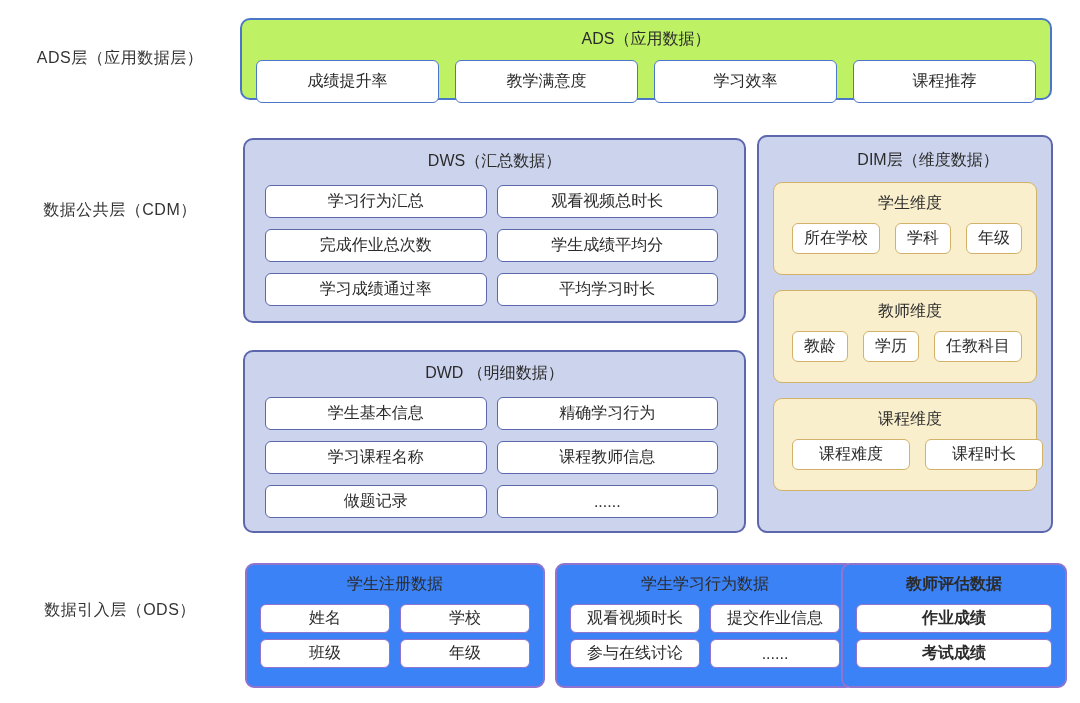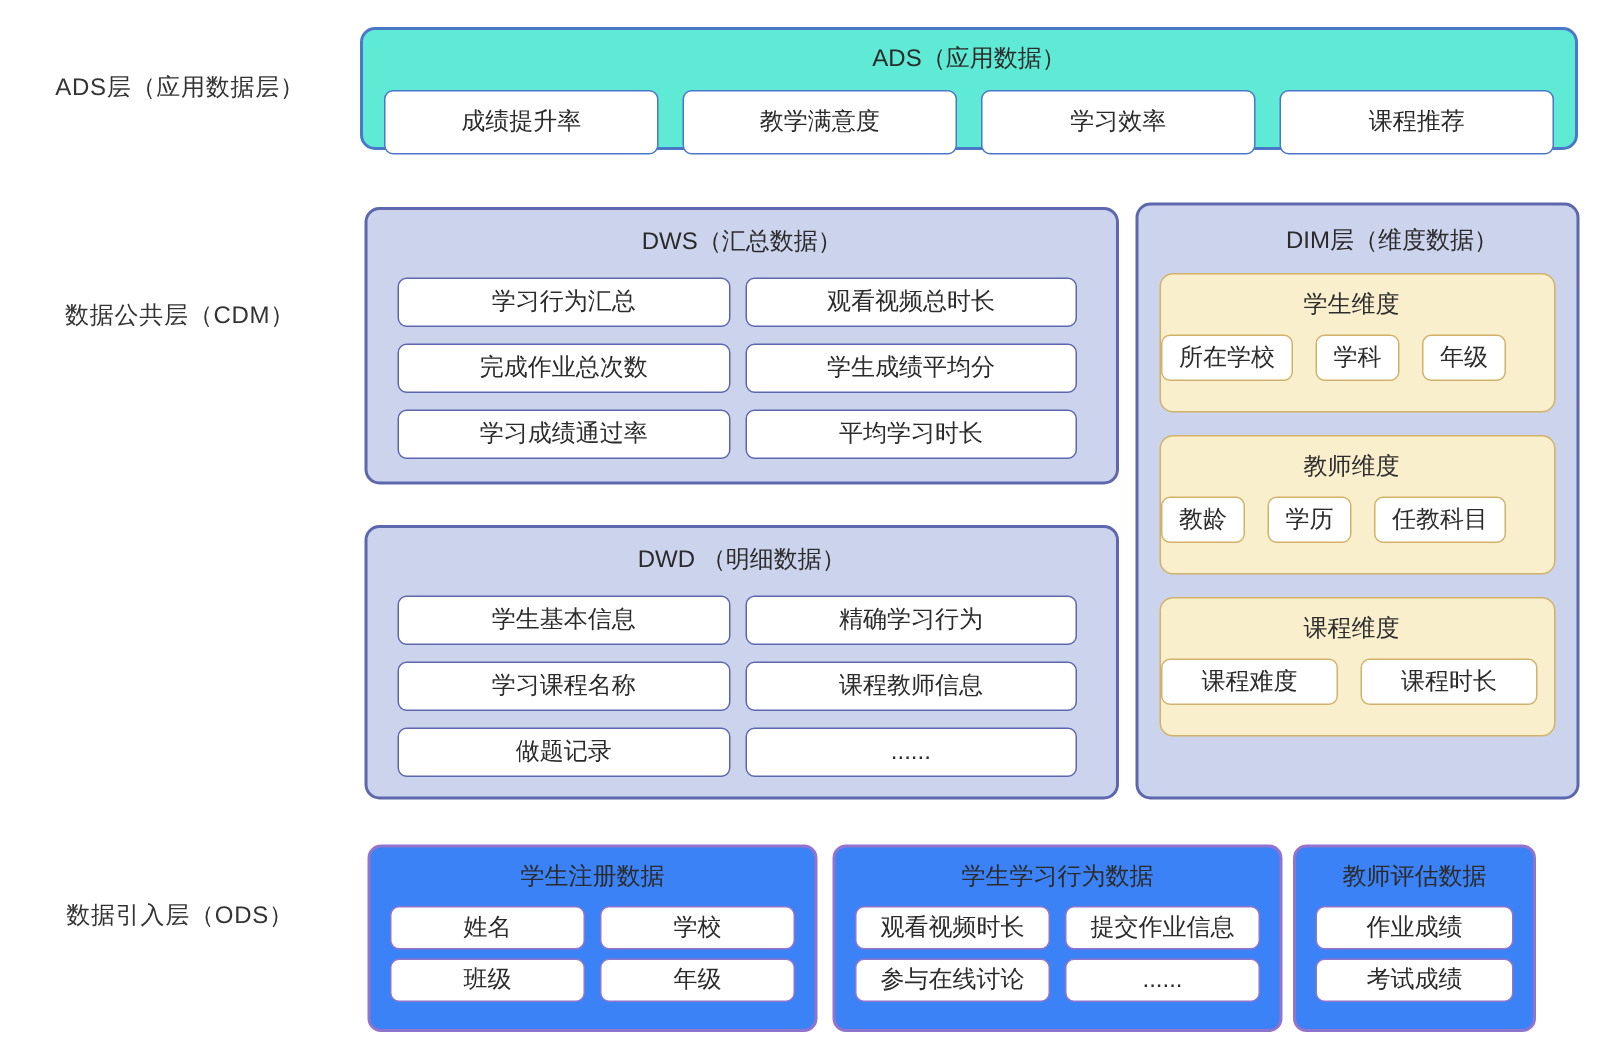--- a/index.html
+++ b/index.html
@@ -12,21 +12,21 @@
   }
   #lbl-ads { top: 48px; }
   #lbl-cdm { top: 200px; }
   #lbl-ods { top: 600px; }
 
   .box { position: absolute; box-sizing: border-box; border-radius: 10px; }
   .box-title { text-align: center; font-size: 16px; color: #2b2b2b; }
 
   
   .ads-box { left: 240px; top: 18px; width: 812px; height: 82px;
-             background: #5eead4; border: 2px solid #4b77c9; }
+             background: #bef264; border: 2px solid #4b77c9; }
   .ads-box .box-title { padding-top: 9px; }
   .ads-items { display: flex; gap: 16px; padding: 10px 14px 0 14px; }
   .chip {
     background: #ffffff; border-radius: 6px; box-sizing: border-box;
     display: flex; align-items: center; justify-content: center;
     font-size: 16px; color: #2b2b2b; white-space: nowrap;
   }
   .ads-chip { flex: 1; height: 43px; border: 1.5px solid #4b77c9; }
 
   
@@ -39,32 +39,32 @@
 
   
   .dim-box { left: 757px; top: 135px; width: 296px; height: 398px; }
   .dim-box .box-title { padding-top: 13px; padding-left: 46px; }
   .dim-groups {
     box-sizing: border-box; height: 348px;
     display: flex; flex-direction: column; gap: 15px; padding: 11px 14px 28px 14px;
   }
   .dim-group {
     flex: 1; background: #faefcd; border: 1.5px solid #d2b269; border-radius: 9px;
-    box-sizing: border-box; padding: 7px 8px 0 0;
+    box-sizing: border-box; padding: 7px 8px 0 18px;
   }
   .group-title { text-align: center; font-size: 16px; padding: 3px 0 9px 0; }
   .group-items { display: flex; justify-content: flex-start; gap: 15px; }
   .gold-chip { height: 31px; border: 1.5px solid #d2b269; padding: 0 11px; }
   .gold-chip.wide { padding: 0 26px; }
 
   
   .ods-box { top: 563px; height: 125px; background: #3b82f6; border: 2px solid #9174ce; border-radius: 9px; }
   #ods-1 { left: 245px; width: 300px; }
   #ods-2 { left: 555px; width: 300px; }
-  #ods-3 { left: 862px; width: 162px; }
+  #ods-3 { left: 841px; width: 226px; font-weight: bold; }
   .ods-box .box-title { padding-top: 9px; }
   .ods-grid { display: grid; grid-template-columns: 1fr 1fr; gap: 6px 10px; padding: 9px 13px 0 13px; }
   .ods-grid.single { grid-template-columns: 1fr; }
   .ods-chip { height: 29px; border: 1.5px solid #9174ce; border-radius: 6px; }
 </style>
 </head>
 <body>
 
 <div class="canvas">
 

